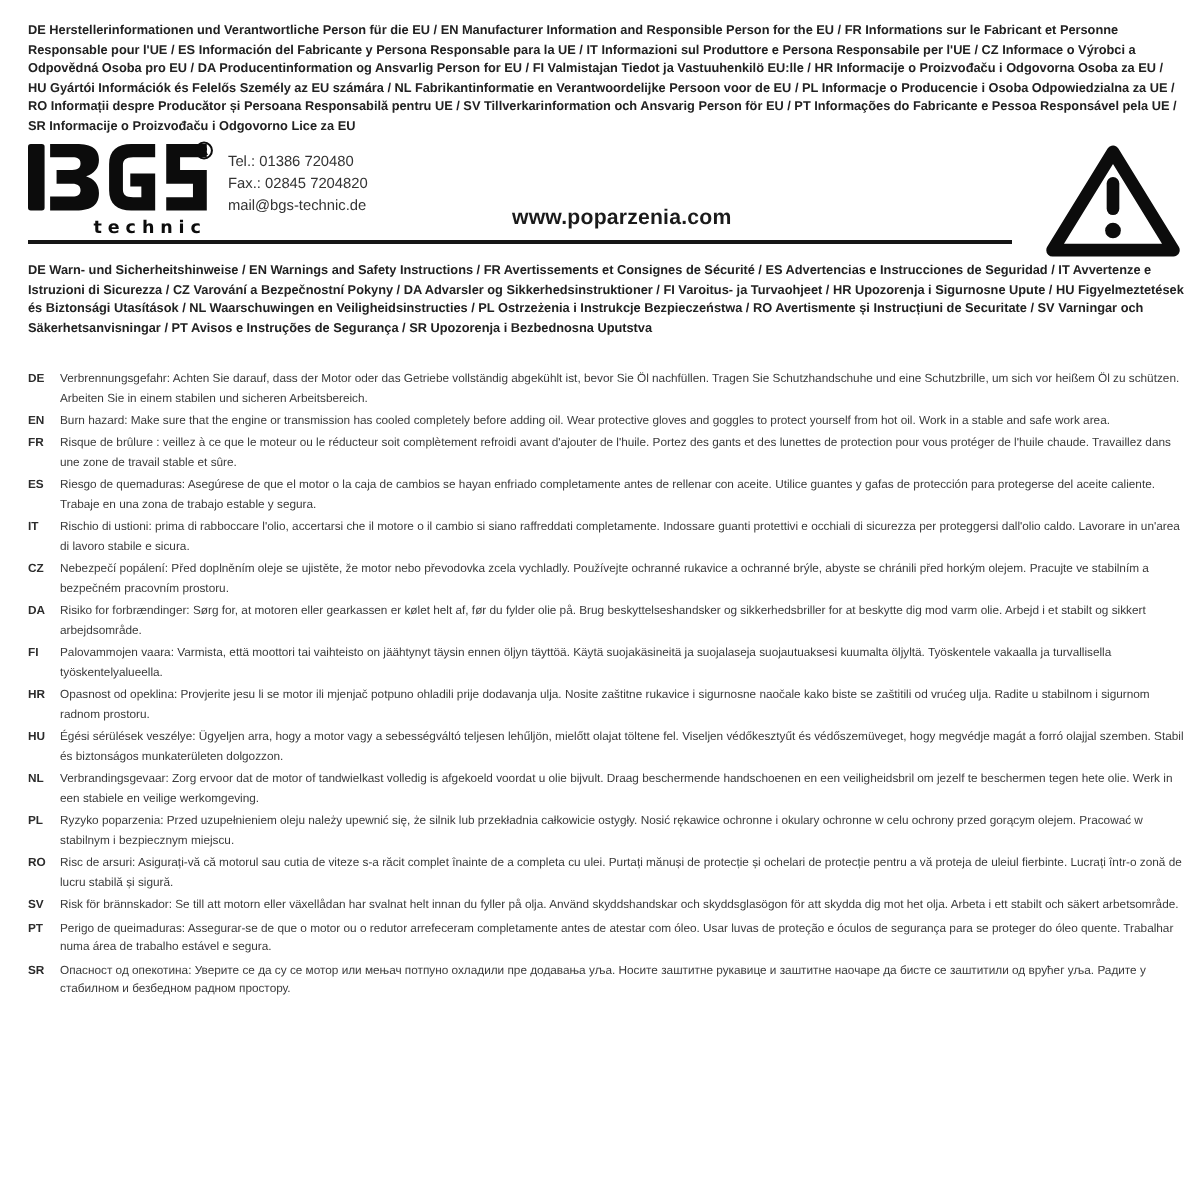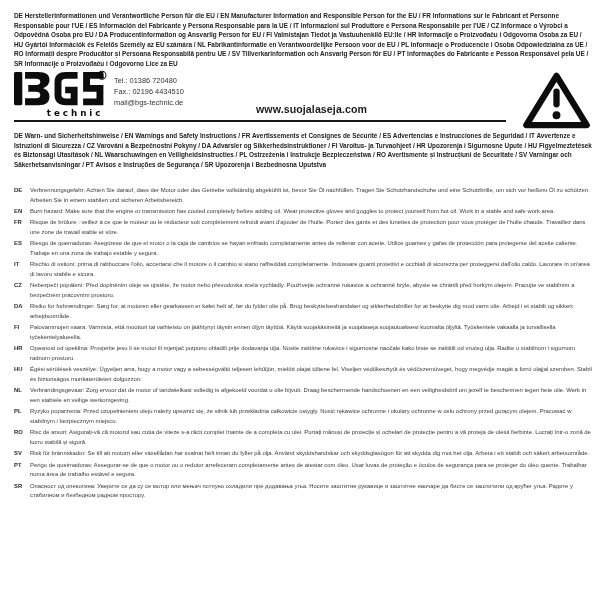--- a/index.html
+++ b/index.html
@@ -57,25 +57,25 @@
         <circle cx="95.5" cy="5.5" r="4.3" fill="none" stroke="#0c0c0c" stroke-width="1.1"></circle>
         <text x="95.5" y="8" text-anchor="middle" font-family="DejaVu Sans, sans-serif" font-size="6" font-weight="bold" fill="#0c0c0c">R</text>
 
         <text x="97" y="50" text-anchor="end" font-family="DejaVu Sans, sans-serif" font-size="9.5" font-weight="bold" letter-spacing="3.2" fill="#0c0c0c">technic</text>
       </svg>
     </div>
 
 
     <div class="tel-col">
       <div>Tel.: 01386 720480</div>
-      <div>Fax.: 02196 4434510</div>
+      <div>Fax.: 02845 7204820</div>
       <div>mail@bgs-technic.de</div>
     </div>
 
-    <div class="website">www.suojalaseja.com</div>
+    <div class="website">www.poparzenia.com</div>
   </div>
 
   <div class="rule"></div>
 
   <div class="warn-tri">
     <svg width="71" height="59" viewBox="0 0 100 84" xmlns="http://www.w3.org/2000/svg">
       <path d="M50 7 L93 77 H7 Z" fill="#ffffff" stroke="#0c0c0c" stroke-width="9" stroke-linejoin="round"></path>
       <rect x="45.5" y="25" width="9" height="27" rx="4.5" fill="#0c0c0c"></rect>
       <circle cx="50" cy="63" r="5.6" fill="#0c0c0c"></circle>
     </svg>

